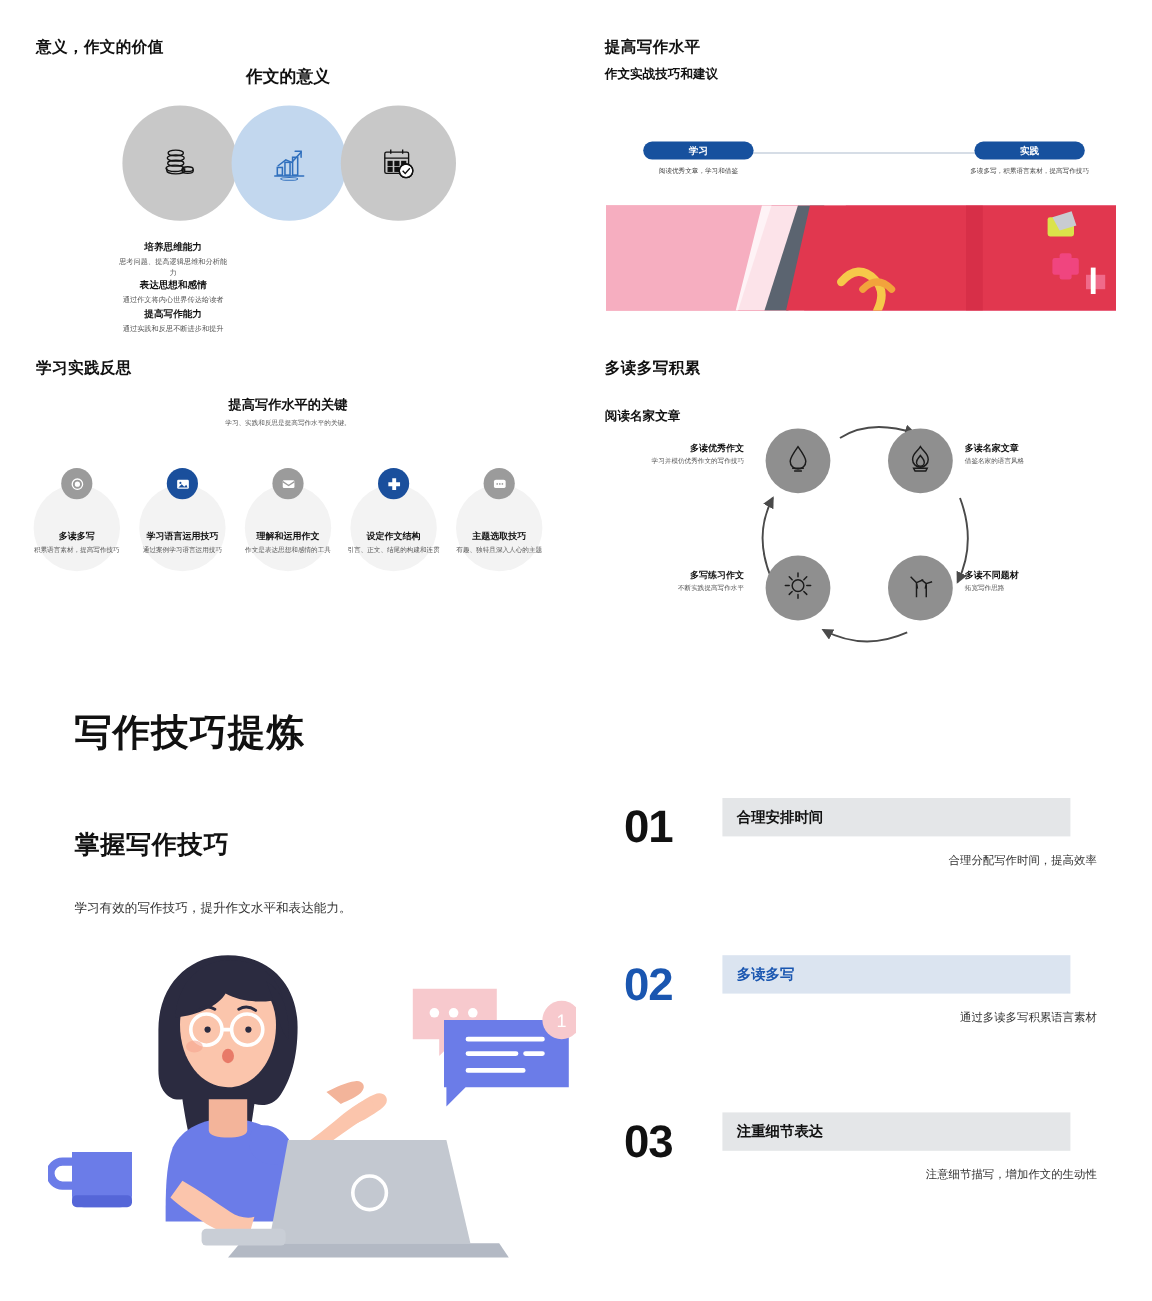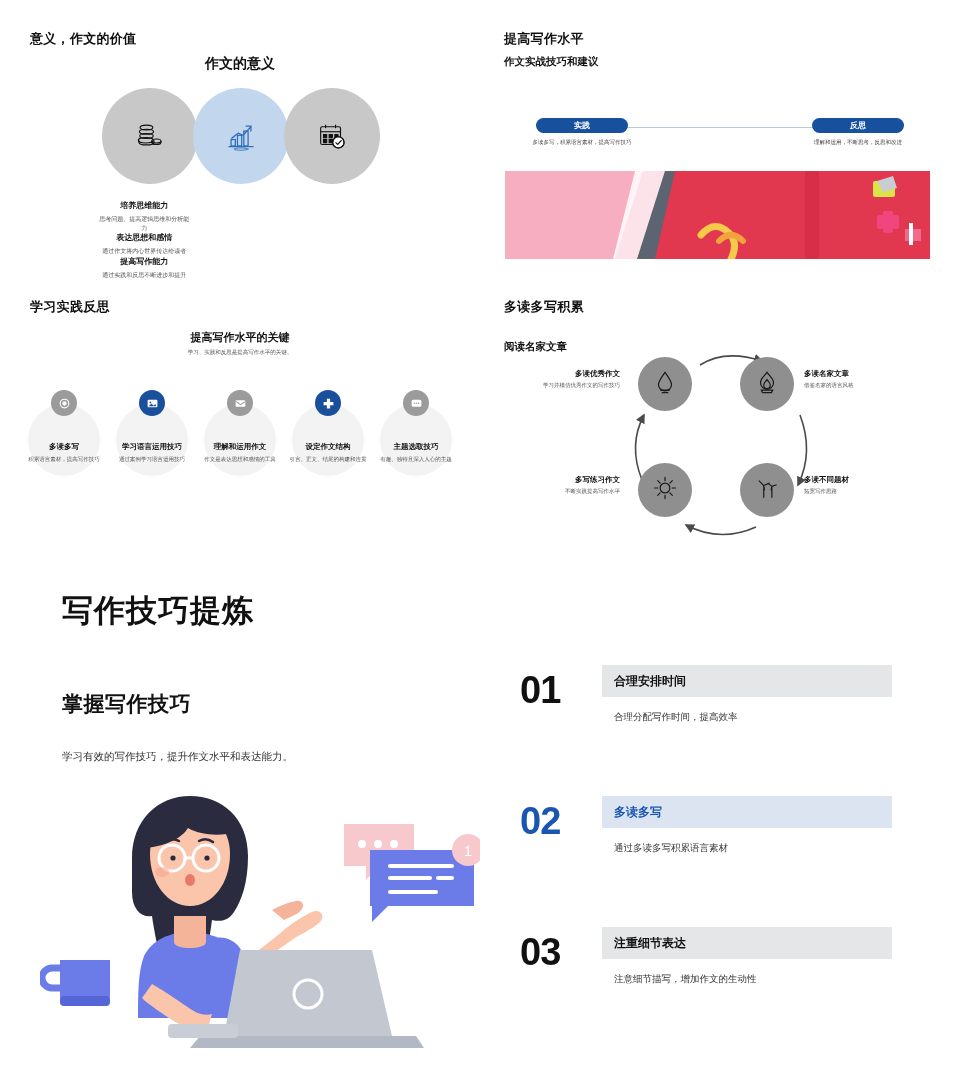--- a/index.html
+++ b/index.html
@@ -110,21 +110,21 @@
     position: absolute; left: 62px; top: 120px;
     font-size: 21px; font-weight: bold; color: #111; letter-spacing: .5px;
   }
   #s5 .mid-desc {
     position: absolute; left: 62px; top: 180px;
     font-size: 10.5px; color: #333;
   }
   .illus { position: absolute; left: 40px; top: 218px; width: 440px; height: 270px; }
 
   .num-list { position: absolute; left: 520px; top: 95px; width: 400px; }
-  .num-item { position: relative; height: 131px; }
+  .num-item { position: relative; height: 131px; text-align: right; }
   .num {
     position: absolute; left: 0; top: 6px;
     font-size: 38px; font-weight: bold; line-height: 1; letter-spacing: -1px;
   }
   .num.dark { color: #111; }
   .num.blue { color: #1a56b0; }
   .num-head {
     position: absolute; left: 82px; top: 0; width: 290px; height: 32px;
     display: flex; align-items: center; padding-left: 12px;
     font-size: 12px; font-weight: bold;
@@ -209,26 +209,26 @@
   </div>
 
   <div class="slide" id="s2">
     <div class="slide-title">提高写作水平</div>
     <div class="sub">作文实战技巧和建议</div>
 
     <div class="pill-wrap">
       <div class="pill-line"></div>
       <div class="pills">
         <div class="pill-col">
+          <span class="pill">学习</span>
+          <div class="pill-desc">阅读优秀文章，学习和借鉴</div>
+        </div>
+        <div class="pill-col">
           <span class="pill">实践</span>
           <div class="pill-desc">多读多写，积累语言素材，提高写作技巧</div>
-        </div>
-        <div class="pill-col">
-          <span class="pill">反思</span>
-          <div class="pill-desc">理解和运用，不断思考，反思和改进</div>
         </div>
       </div>
     </div>
 
     <div class="photo">
       <svg width="425" height="88" viewBox="0 0 425 88" preserveAspectRatio="none">
         <rect width="425" height="88" fill="#f6aec0"></rect>
         <polygon points="138,0 425,0 425,88 110,88" fill="#e8476b"></polygon>
         <polygon points="130,0 200,0 165,88 108,88" fill="#ffffff" opacity=".85"></polygon>
         <polygon points="160,0 182,0 152,88 132,88" fill="#5b6470"></polygon>

